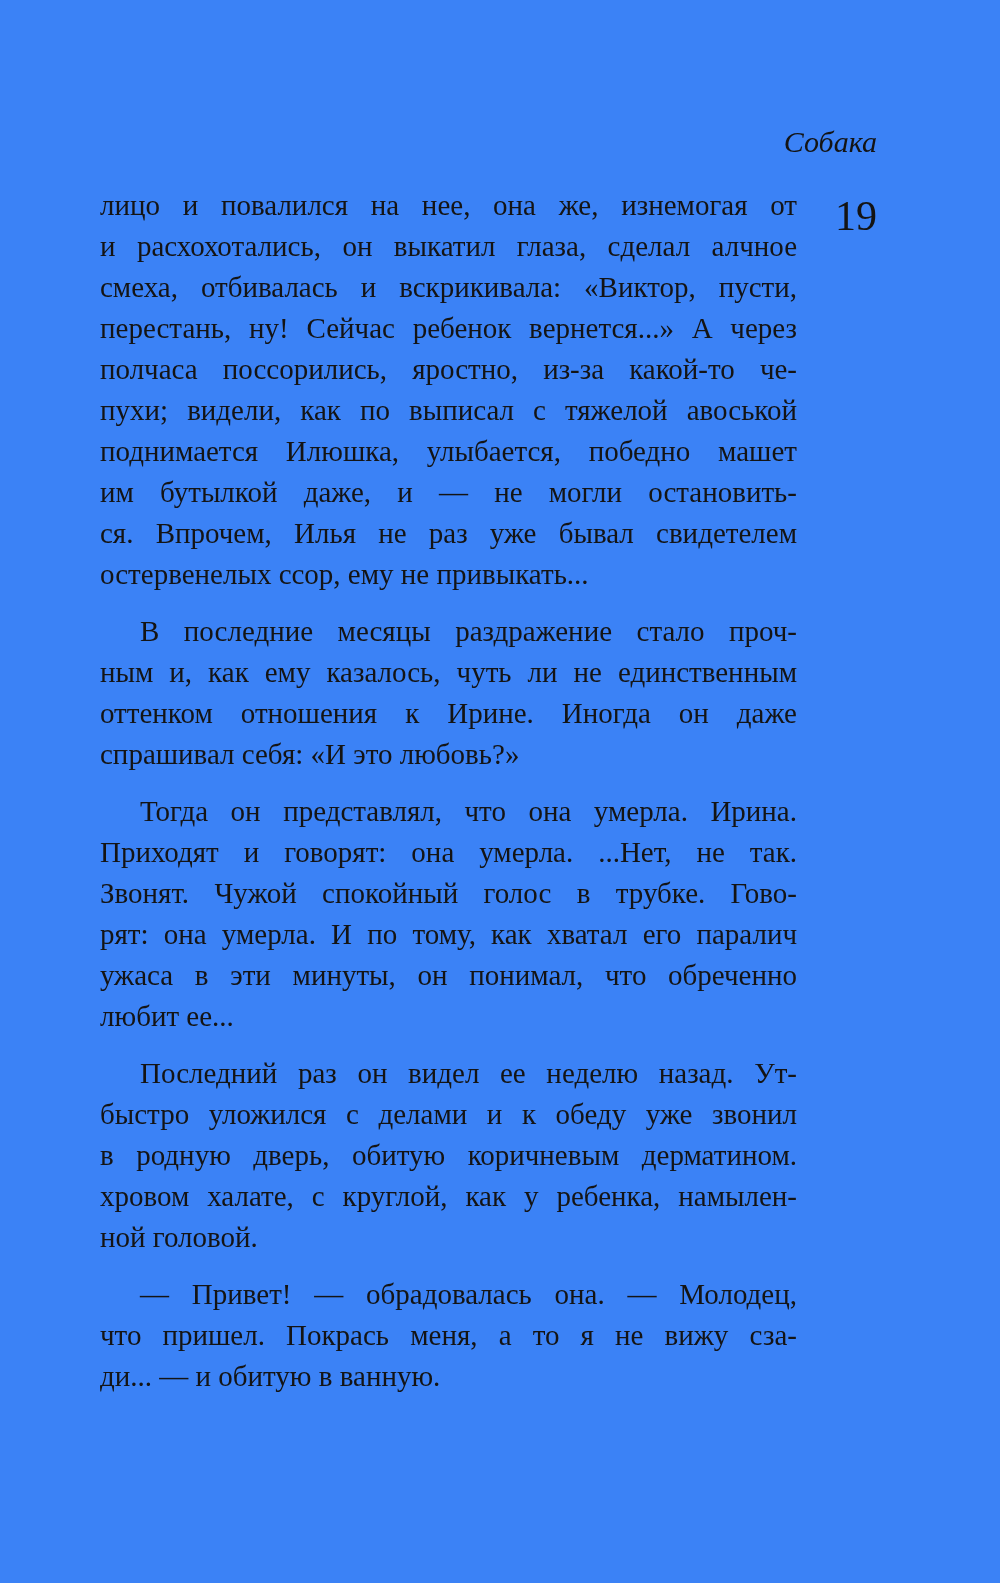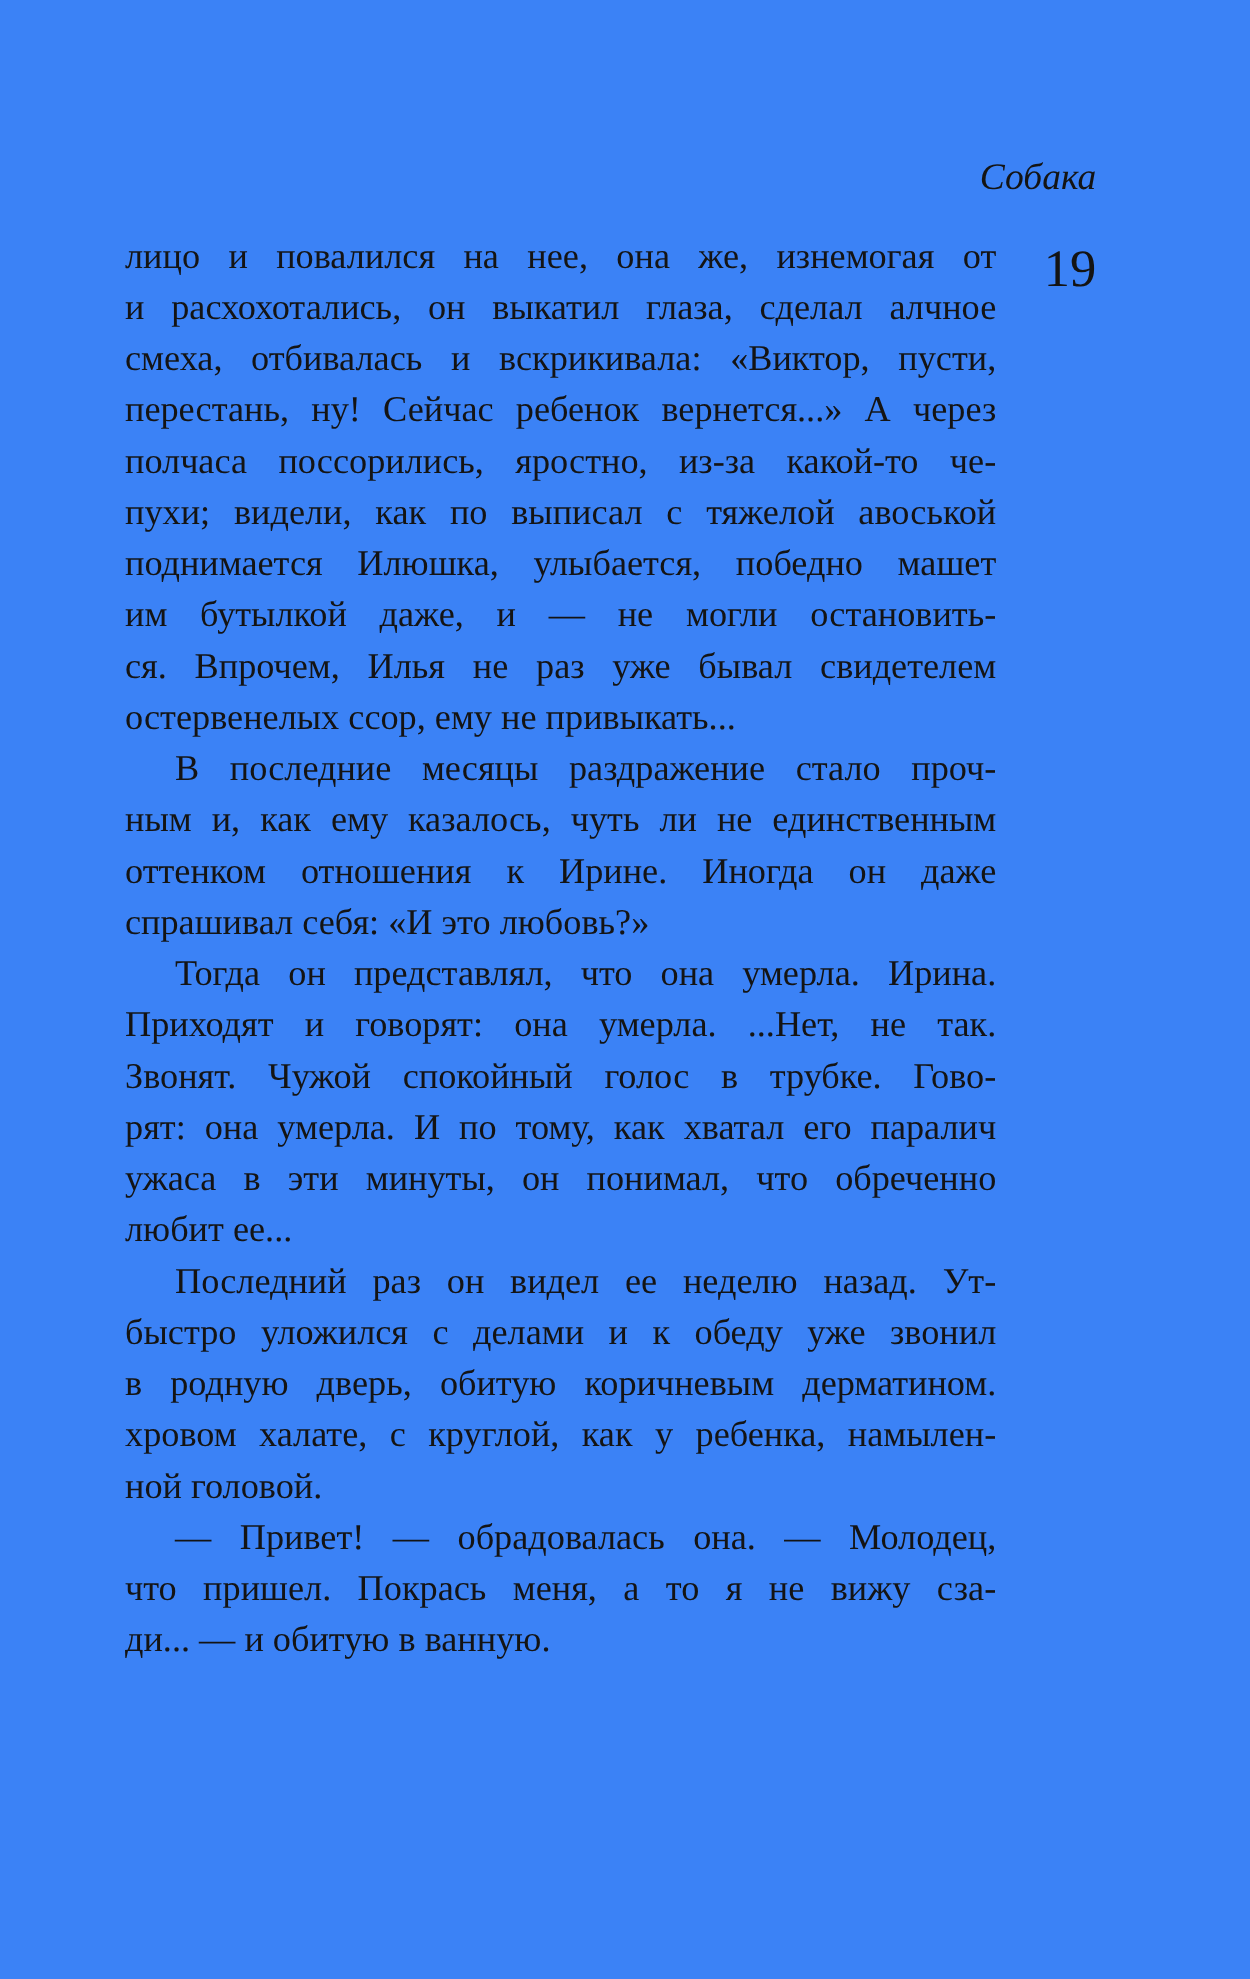--- a/index.html
+++ b/index.html
@@ -56,20 +56,21 @@
     text-align: justify;
     text-align-last: justify;
     hyphens: none;
     -webkit-hyphens: none;
   }
   .line.last {
     text-align-last: left;
   }
   .line.indent {
     text-indent: 40px;
+    margin-top: 16px;
   }
 </style>
 </head>
 <body style="background: rgb(255, 255, 255); color: rgb(20, 20, 20);">
 
 <div class="page">
   <div class="running-head">Собака</div>
 
   <div class="page-number">19</div>
 

